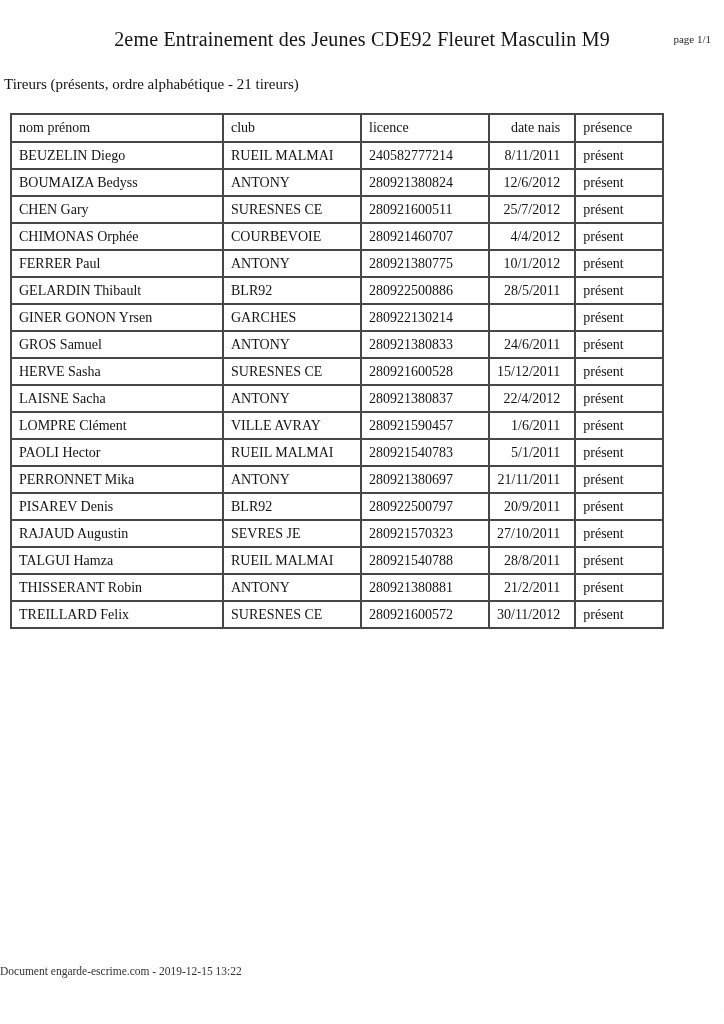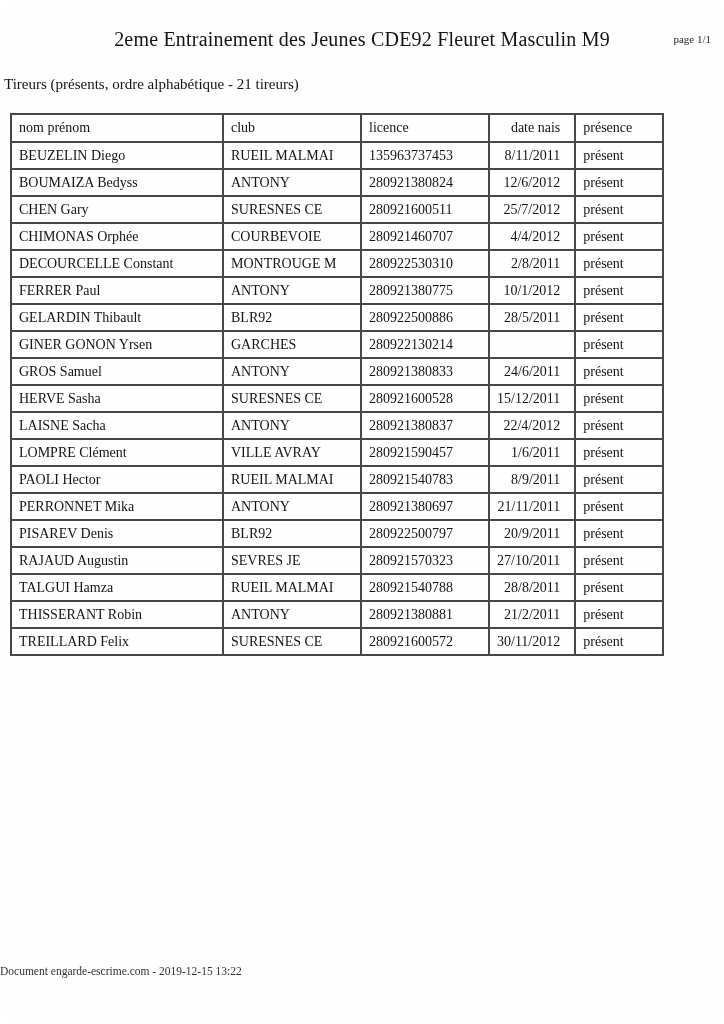--- a/index.html
+++ b/index.html
@@ -100,21 +100,21 @@
           <th class="col-club">club</th>
           <th class="col-licence">licence</th>
           <th class="col-date col-date">date nais</th>
           <th class="col-presence">présence</th>
         </tr>
     </thead>
     <tbody>
         <tr>
           <td>BEUZELIN Diego</td>
           <td>RUEIL MALMAI</td>
-          <td>135963737453</td>
+          <td>240582777214</td>
           <td class="col-date">8/11/2011</td>
           <td>présent</td>
         </tr>
         <tr>
           <td>BOUMAIZA Bedyss</td>
           <td>ANTONY</td>
           <td>280921380824</td>
           <td class="col-date">12/6/2012</td>
           <td>présent</td>
         </tr>
@@ -126,27 +126,20 @@
           <td>présent</td>
         </tr>
         <tr>
           <td>CHIMONAS Orphée</td>
           <td>COURBEVOIE</td>
           <td>280921460707</td>
           <td class="col-date">4/4/2012</td>
           <td>présent</td>
         </tr>
         <tr>
-          <td>DECOURCELLE Constant</td>
-          <td>MONTROUGE M</td>
-          <td>280922530310</td>
-          <td class="col-date">2/8/2011</td>
-          <td>présent</td>
-        </tr>
-        <tr>
           <td>FERRER Paul</td>
           <td>ANTONY</td>
           <td>280921380775</td>
           <td class="col-date">10/1/2012</td>
           <td>présent</td>
         </tr>
         <tr>
           <td>GELARDIN Thibault</td>
           <td>BLR92</td>
           <td>280922500886</td>
@@ -185,21 +178,21 @@
           <td>LOMPRE Clément</td>
           <td>VILLE AVRAY</td>
           <td>280921590457</td>
           <td class="col-date">1/6/2011</td>
           <td>présent</td>
         </tr>
         <tr>
           <td>PAOLI Hector</td>
           <td>RUEIL MALMAI</td>
           <td>280921540783</td>
-          <td class="col-date">8/9/2011</td>
+          <td class="col-date">5/1/2011</td>
           <td>présent</td>
         </tr>
         <tr>
           <td>PERRONNET Mika</td>
           <td>ANTONY</td>
           <td>280921380697</td>
           <td class="col-date">21/11/2011</td>
           <td>présent</td>
         </tr>
         <tr>

